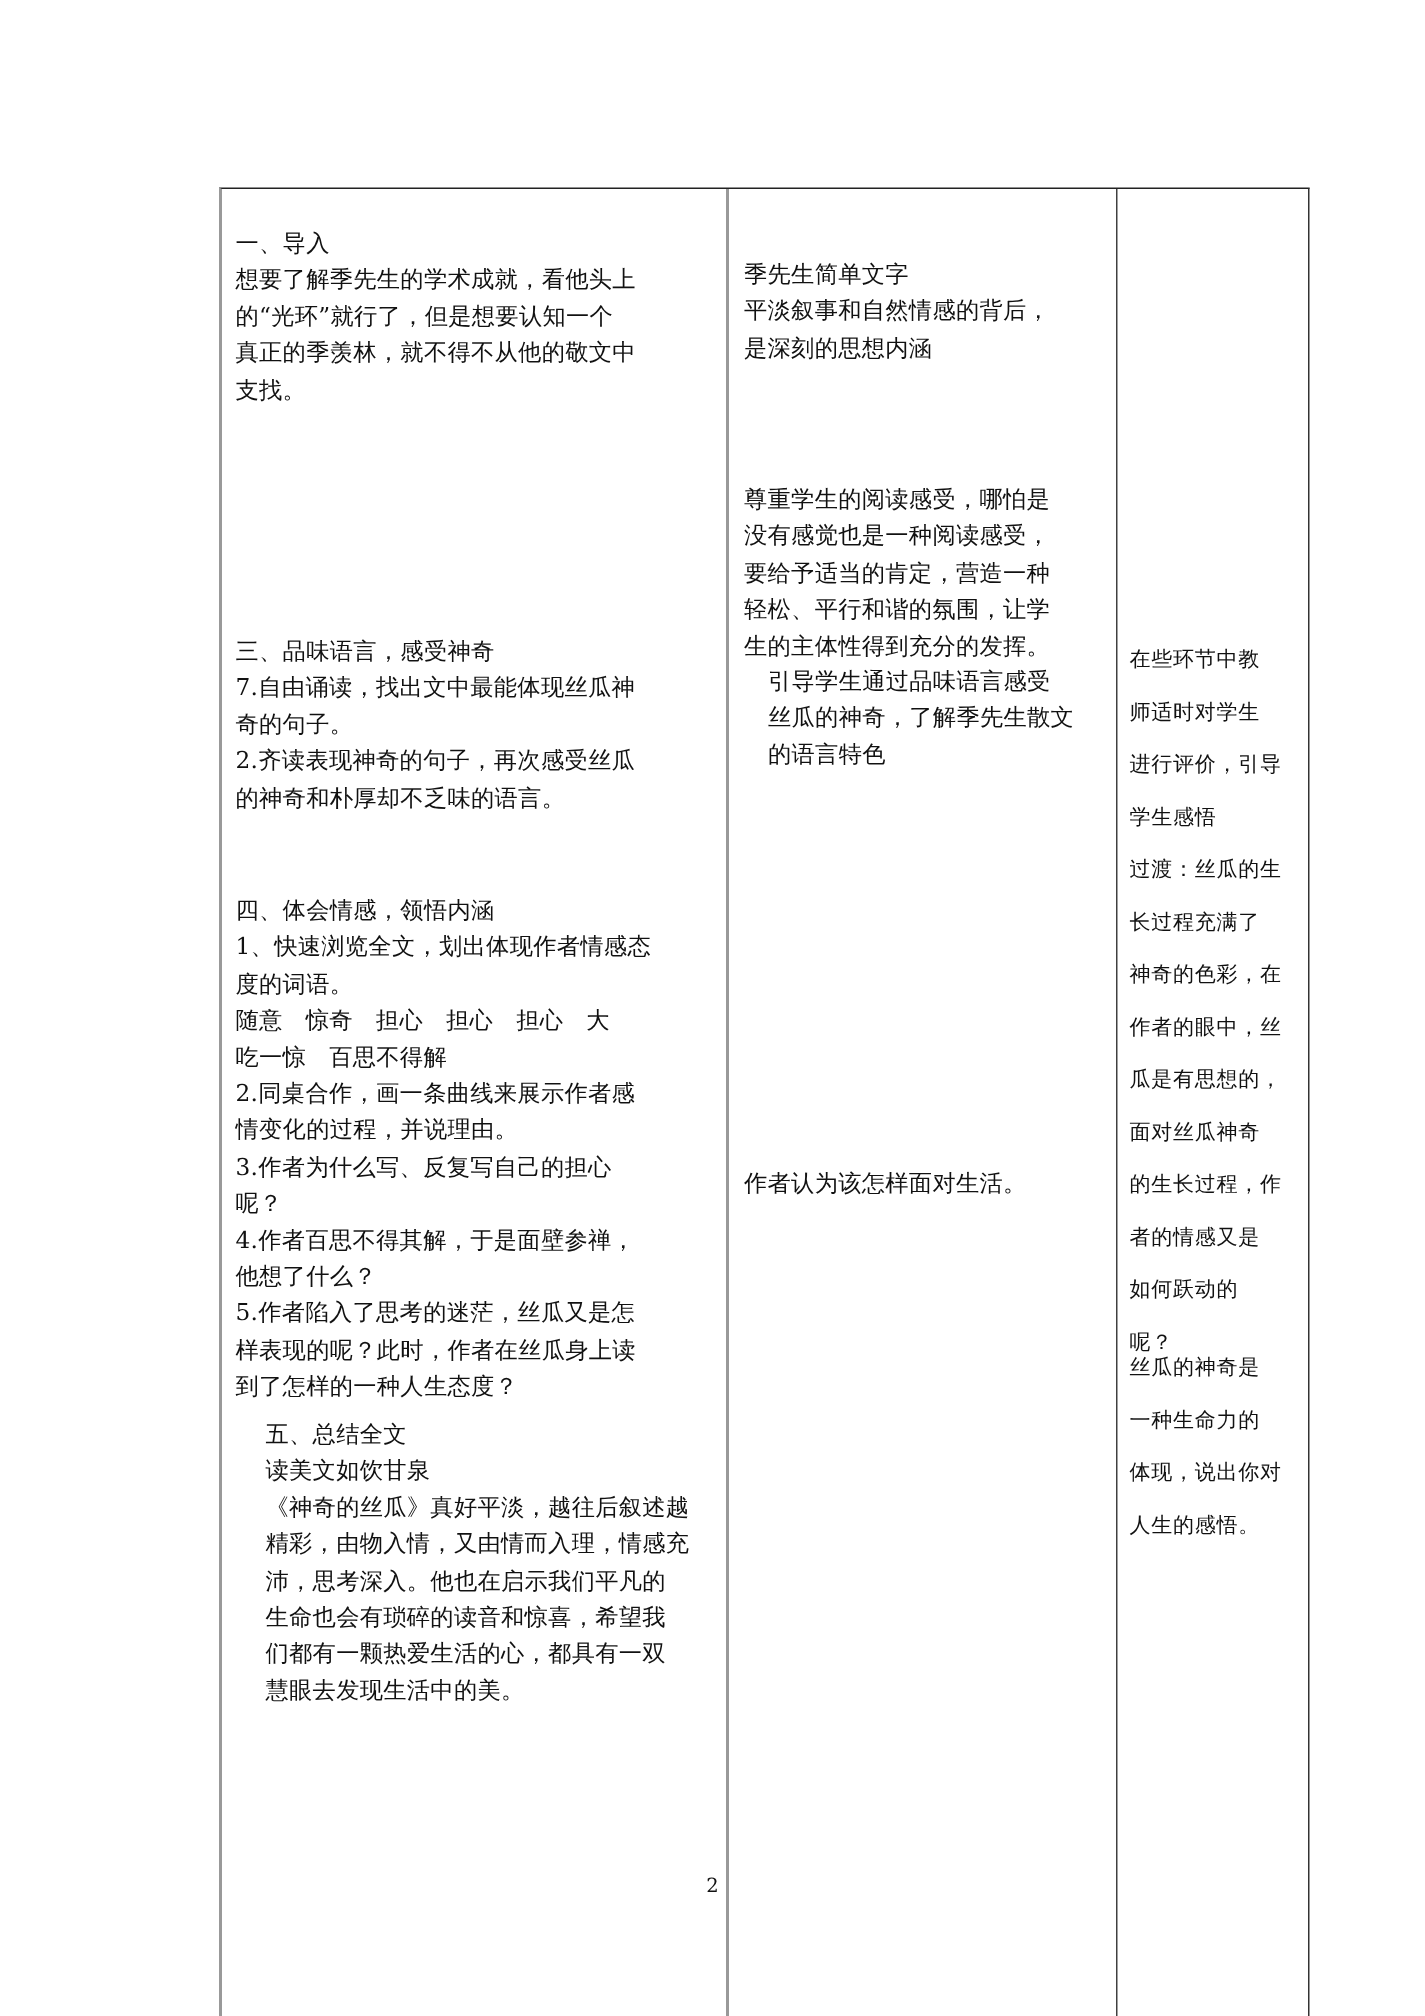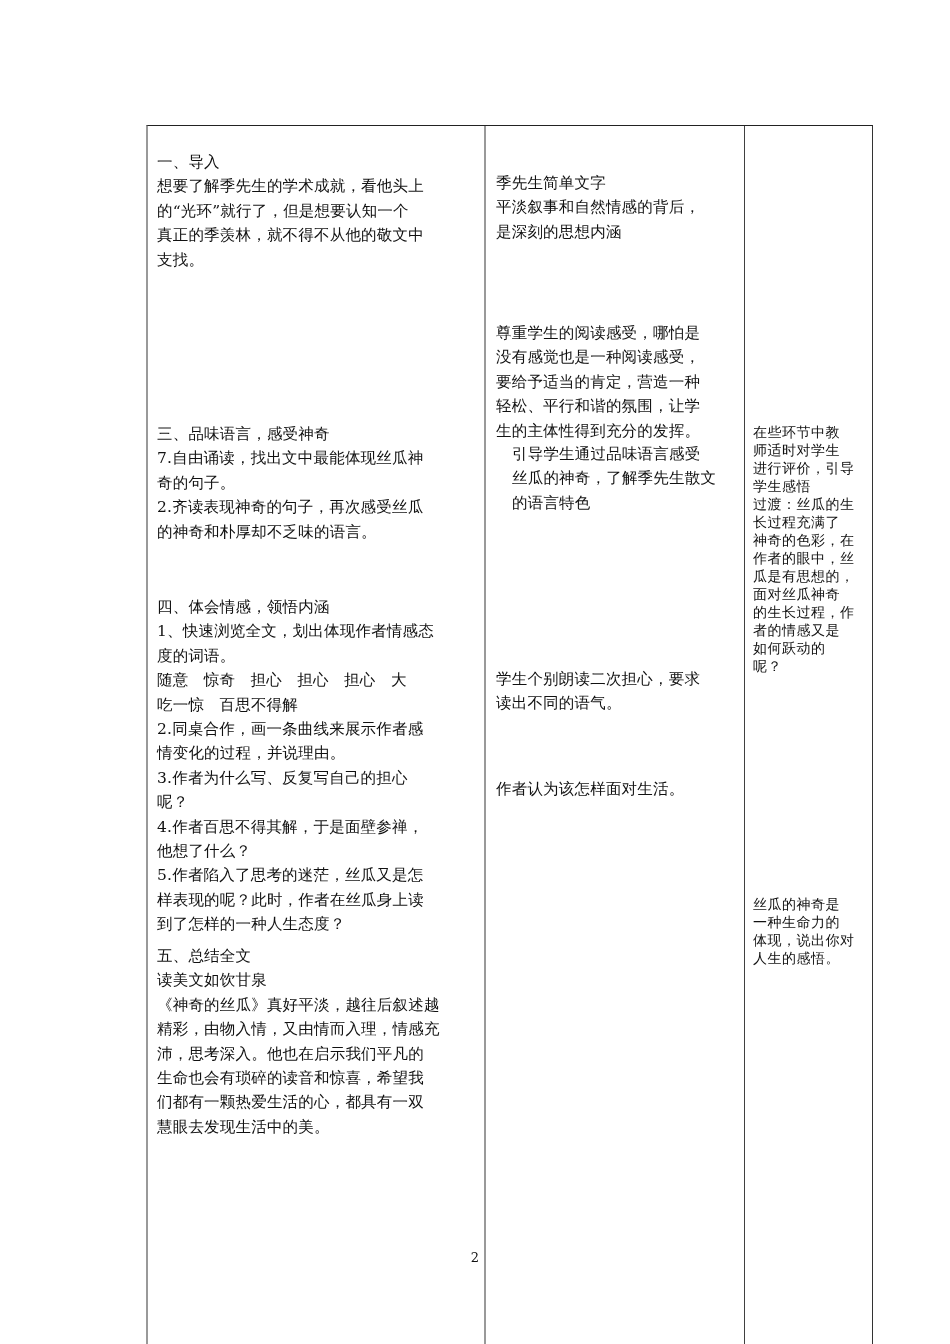--- a/index.html
+++ b/index.html
@@ -22,21 +22,21 @@
     }
     .col-main { left: 0; width: 338px; border-right: 2px solid #999; }
     .col-intent { left: 339px; width: 258px; border-right: 1px solid #404040; }
     .col-note { left: 597px; width: 128px; }
     .block {
       position: absolute; font-size: 15.5px; line-height: 24.4px;
       white-space: pre-wrap; letter-spacing: 0.2px;
     }
     .col-main .block { left: 9px; width: 322px; }
     .col-intent .block { left: 9px; width: 244px; }
-    .col-note .block { left: 8px; width: 114px; font-size: 14px; line-height: 18px; text-align: justify; letter-spacing: 0.5px; }
+    .col-note .block { left: 8px; width: 114px; font-size: 14px; line-height: 35px; text-align: justify; letter-spacing: 0.5px; }
     .page-number {
       position: absolute; left: 0; width: 950px; top: 1250px;
       text-align: center; font-size: 13px;
     }
   </style>
 </head>
 <body>
 
 <div class="page-table">
   <div class="col col-main">
@@ -54,43 +54,41 @@
 吃一惊   百思不得解
 2.同桌合作，画一条曲线来展示作者感
 情变化的过程，并说理由。
 3.作者为什么写、反复写自己的担心
 呢？
 4.作者百思不得其解，于是面壁参禅，
 他想了什么？
 5.作者陷入了思考的迷茫，丝瓜又是怎
 样表现的呢？此时，作者在丝瓜身上读
 到了怎样的一种人生态度？</div></div>
-    <div class="block" style="top:818px;"><div>五、总结全文</div><div>读美文如饮甘泉
+    <div class="block" style="top:818px;margin-left:20px;"><div>五、总结全文</div><div>读美文如饮甘泉
 《神奇的丝瓜》真好平淡，越往后叙述越
 精彩，由物入情，又由情而入理，情感充
 沛，思考深入。他也在启示我们平凡的
 生命也会有琐碎的读音和惊喜，希望我
 们都有一颗热爱生活的心，都具有一双
 慧眼去发现生活中的美。</div></div>
   </div>
 
   <div class="col col-intent">
     <div class="block" style="top:45px;">季先生简单文字
 平淡叙事和自然情感的背后，
 是深刻的思想内涵</div>
     <div class="block" style="top:167px;margin-top:28px;">尊重学生的阅读感受，哪怕是
 没有感觉也是一种阅读感受，
 要给予适当的肯定，营造一种
 轻松、平行和谐的氛围，让学
 生的主体性得到充分的发挥。</div>
     <div class="block" style="top:316px;margin-left:16px;">引导学生通过品味语言感受
 丝瓜的神奇，了解季先生散文
 的语言特色</div>
-    <div class="block" style="top:541px;">学生个别朗读二次担心，要求
-读出不同的语气。</div>
     <div class="block" style="top:651px;">作者认为该怎样面对生活。</div>
   </div>
 
   <div class="col col-note">
     <div class="block" style="top:297px;">在些环节中教
 师适时对学生
 进行评价，引导
 学生感悟
 过渡：丝瓜的生
 长过程充满了

